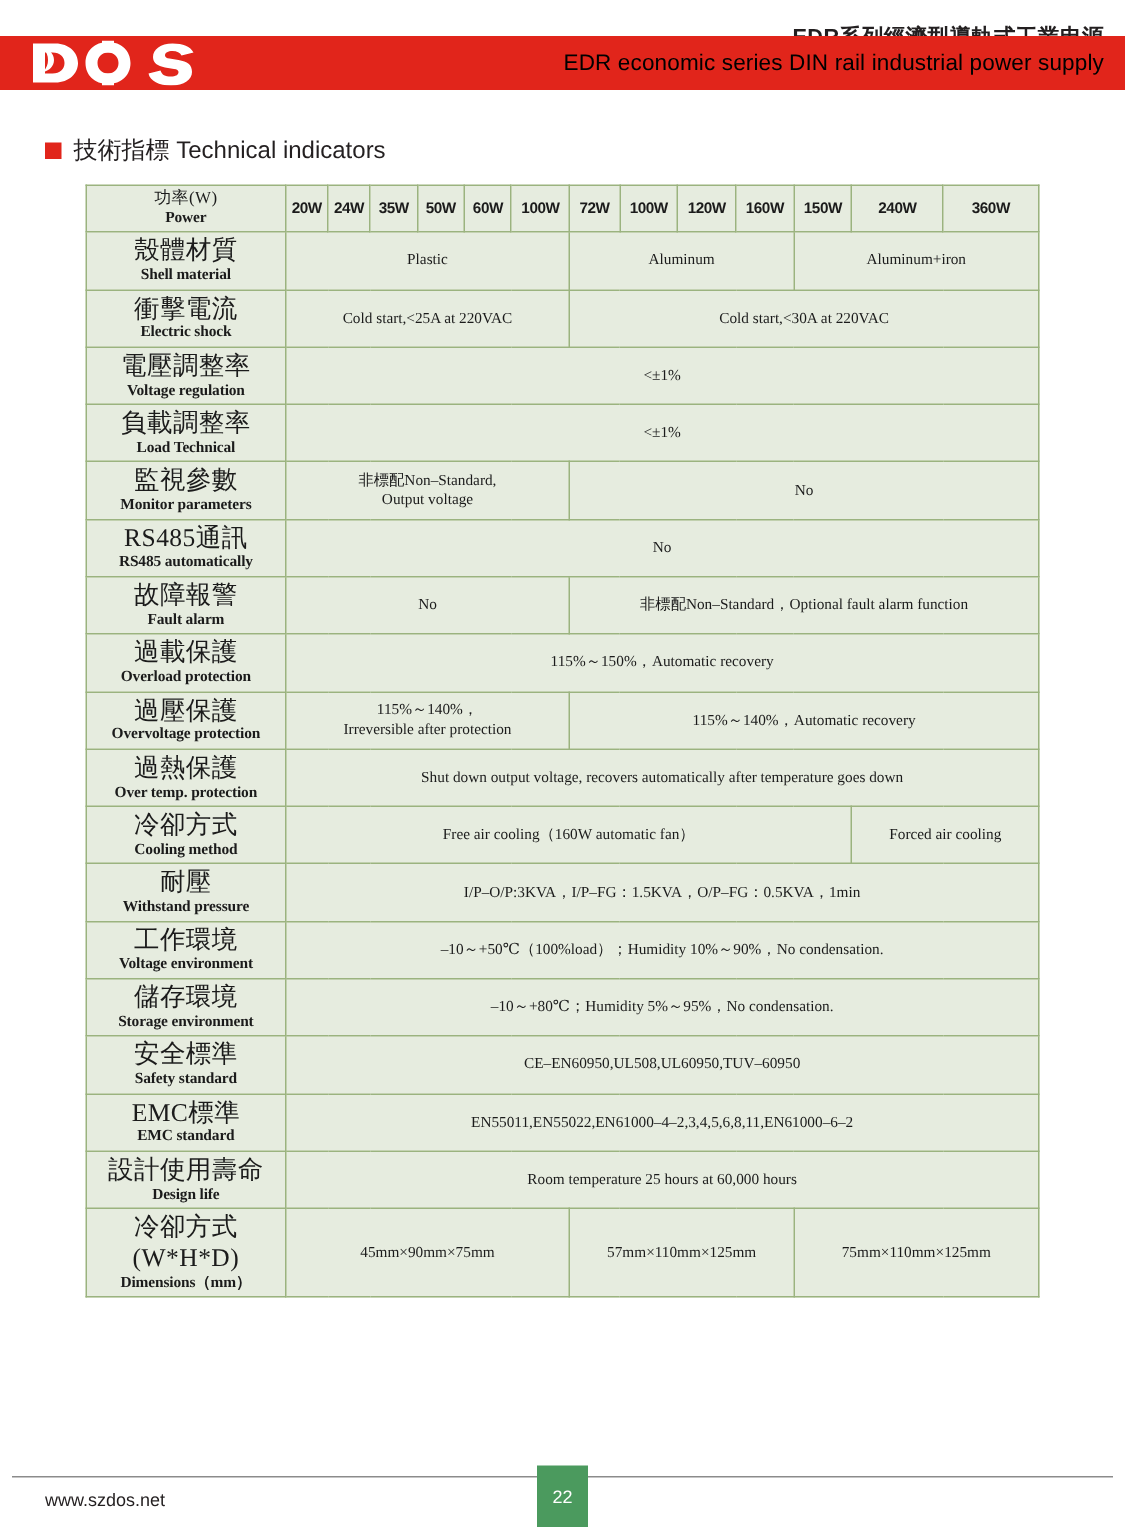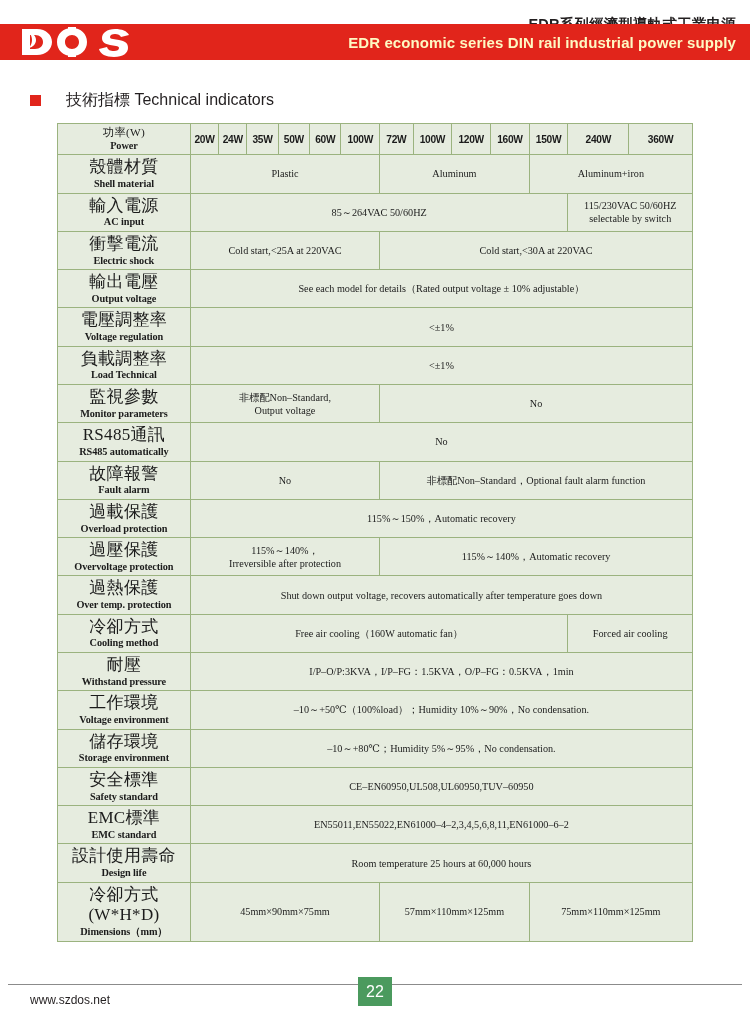--- a/index.html
+++ b/index.html
@@ -26,27 +26,27 @@
     background: #e1251b;
   }
   .logo {
     position: absolute; left: 20px; top: 50%; transform: translateY(-50%);
     display: flex; align-items: center;
   }
   .logo svg { display: block; }
   .red-en {
     position: absolute; right: 14px; top: 50%; transform: translateY(-50%);
     font-family: "Liberation Sans", sans-serif;
-    font-size: 15px; font-weight: bold; color: #fef9c3;
+    font-size: 15px; font-weight: normal; color: #000000;
     letter-spacing: 0.1px;
   }
 
   
   .section-title {
-    display: flex; align-items: center; gap: 25px;
+    display: flex; align-items: center; gap: 8px;
     margin: 30px 0 12px 30px;
   }
   .sq {
     width: 11px; height: 11px; background: #e1251b; flex: none;
   }
   .section-title .txt {
     font-family: "Liberation Sans", sans-serif;
     font-size: 16px; color: #231f20; font-weight: 500;
   }
 
@@ -171,40 +171,25 @@
             <td class="lbl">
               <span class="cn">殼體材質</span>
               <span class="en">Shell material</span>
             </td>
             <td colspan="6">Plastic</td>
             <td colspan="4">Aluminum</td>
             <td colspan="3">Aluminum+iron</td>
           </tr>
           <tr>
             <td class="lbl">
-              <span class="cn">輸入電源</span>
-              <span class="en">AC input</span>
-            </td>
-            <td colspan="11">85～264VAC 50/60HZ</td>
-            <td colspan="2" class="two-line">115/230VAC 50/60HZ<br>selectable by switch</td>
-          </tr>
-          <tr>
-            <td class="lbl">
               <span class="cn">衝擊電流</span>
               <span class="en">Electric shock</span>
             </td>
             <td colspan="6">Cold start,&lt;25A at 220VAC</td>
             <td colspan="7">Cold start,&lt;30A at 220VAC</td>
-          </tr>
-          <tr>
-            <td class="lbl">
-              <span class="cn">輸出電壓</span>
-              <span class="en">Output voltage</span>
-            </td>
-            <td colspan="13">See each model for details（Rated output voltage ± 10% adjustable）</td>
           </tr>
           <tr>
             <td class="lbl">
               <span class="cn">電壓調整率</span>
               <span class="en">Voltage regulation</span>
             </td>
             <td colspan="13">&lt;±1%</td>
           </tr>
           <tr>
             <td class="lbl">
@@ -318,17 +303,17 @@
             <td colspan="3">75mm×110mm×125mm</td>
           </tr>
         </tbody>
     </table>
   </div>
 
   <div style="position:absolute; left:0; bottom:0; width:750px;">
     <div style="height:1px; background:#8b8b8b; margin:0 8px;"></div>
     <div style="position:relative; height:33px;">
       <div style="position:absolute; left:30px; top:8px; font-family:'Liberation Sans',sans-serif; font-size:12px; color:#231f20;">www.szdos.net</div>
-      <div style="position:absolute; left:358px; top:-8px; width:34px; height:29px; background:#4b9a5e; color:#ffffff; font-family:'Liberation Sans',sans-serif; font-size:16px; display:flex; align-items:center; justify-content:center;">22</div>
+      <div style="position:absolute; left:358px; top:-8px; width:34px; height:41px; background:#4b9a5e; color:#ffffff; font-family:'Liberation Sans',sans-serif; font-size:12px; display:flex; align-items:center; justify-content:center;">22</div>
     </div>
   </div>
 
 </div>
 
 </body></html>

